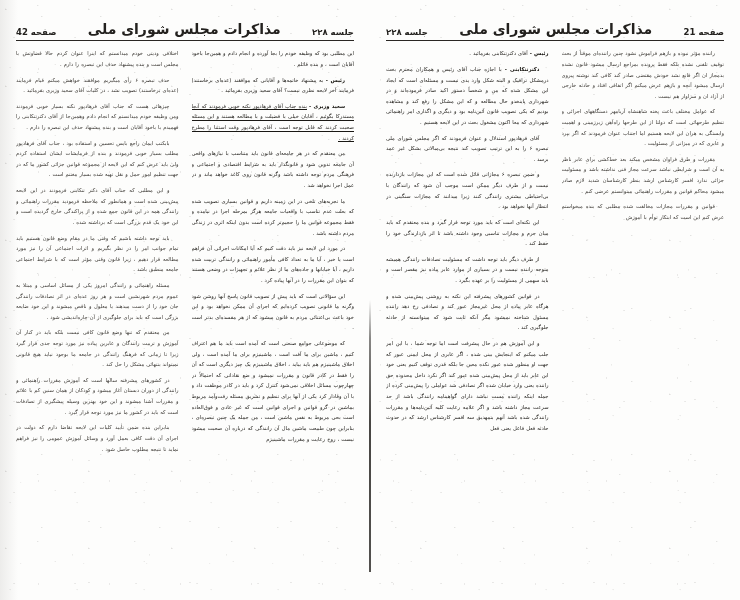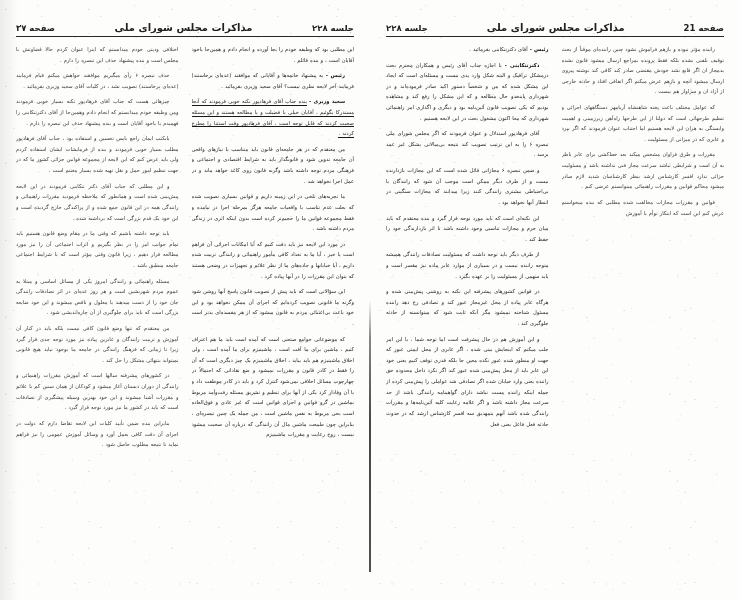--- a/index.html
+++ b/index.html
@@ -89,21 +89,21 @@
     justify-content: space-between;
     font-size: 8.5px;
     font-weight: bold;
     color: #23211e;
     letter-spacing: .2px;
     padding-bottom: 2px;
     line-height: 1.1;
   }
   .running-head .rh-side { white-space: nowrap; }
   .running-head .rh-title {
-    font-size: 10px;
+    font-size: 14px;
     white-space: nowrap;
   }
   .head-rule {
     height: 0;
     border-top: 1.6px solid #2a2724;
     margin: 1px 0 7px 0;
   }
 
   
   .columns {
@@ -185,21 +185,21 @@
         </div>
 
       </div>
     </div>
 
     <div class="page">
 
       <div class="running-head">
         <span class="rh-side">جلسه ۲۲۸</span>
         <span class="rh-title">مذاکرات مجلس شورای ملی</span>
-        <span class="rh-side">صفحه ۳۷</span>
+        <span class="rh-side">صفحه 42</span>
       </div>
       <div class="head-rule"></div>
 
       <div class="columns">
 
         <div class="col ink-dark">
           <p><span>این مطلبی بود که وظیفه خودم را بجا آورده و انجام دادم و همین‌جا باخود آقایان است ، و بنده قائلم .</span></p>
           <p class="indent">
             <span class="speaker">رئیس -</span>
             <span>به پیشنهاد خاتمه‌ها و آقایانی که موافقند (عده‌ای برخاستند) فرمایند آخر لایحه نظری نیست؟ آقای سعید وزیری بفرمائید .</span>

